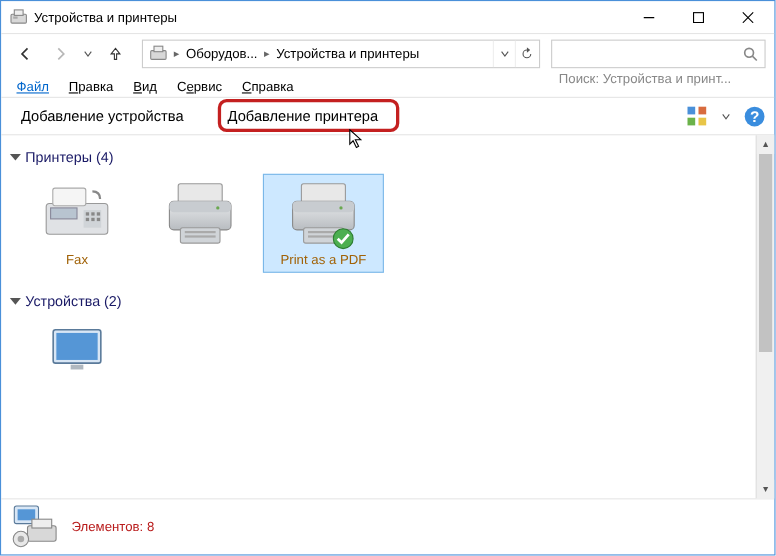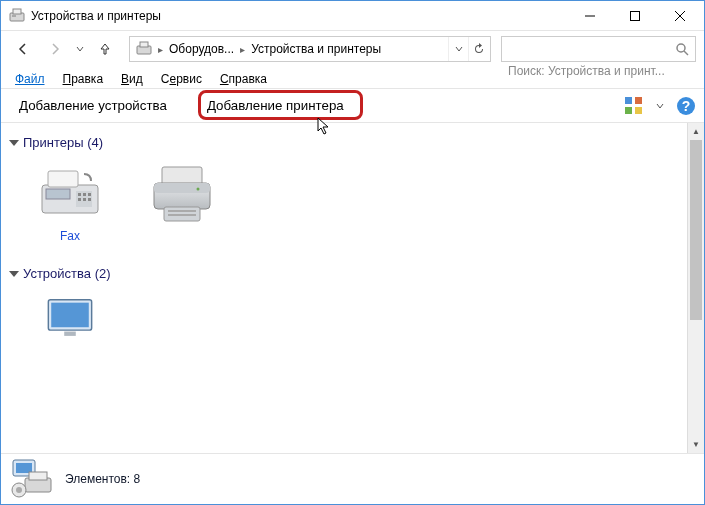--- a/index.html
+++ b/index.html
@@ -51,28 +51,28 @@
 .scroll-thumb { position: absolute; top: 17px; left: 2px; right: 2px; height: 180px; background: #c2c2c2; }
 
 .group-header { font-size: 13px; color: #1a1a66; padding: 6px 0 4px 14px; position: relative; }
 .group-header::before { content: ''; position: absolute; left: 0; top: 11px; width: 0; height: 0; border-left: 5px solid transparent; border-right: 5px solid transparent; border-top: 6px solid #555; }
 .group-count { color: #1a1a66; }
 
 .items { display: flex; flex-wrap: wrap; gap: 2px; padding: 4px 0 12px 6px; }
 .item { width: 110px; display: flex; flex-direction: column; align-items: center; padding: 4px; border: 1px solid transparent; text-align: center; }
 .item.selected { border: 1px solid #7ab7e8; background: #cde8ff; }
 .item-icon { width: 72px; height: 62px; display: flex; align-items: center; justify-content: center; position: relative; }
-.item-label { font-size: 12px; color: #1d4ed8; margin-top: 4px; line-height: 1.2; }
+.item-label { font-size: 12px; color: #a16207; margin-top: 4px; line-height: 1.2; }
 
 .device-partial { width: 72px; height: 52px; overflow: hidden; }
 
 
 .statusbar { height: 50px; border-top: 1px solid #e5e5e5; display: flex; align-items: center; padding: 4px 10px; gap: 12px; font-size: 12px; }
 .status-icon { width: 42px; height: 42px; }
-.status-text { color: #0f172a; }
+.status-text { color: #b91c1c; }
 
 
 svg.printer, svg.fax, svg.monitor, svg.devgroup { width: 100%; height: 100%; }
 
 .check-badge { position: absolute; bottom: -2px; right: 8px; width: 20px; height: 20px; }
 </style>
 </head>
 <body>
 
 <div class="titlebar">
@@ -210,20 +210,32 @@
             </svg>
           </div>
           <div class="item-label">Fax</div>
         </div>
         <div class="item">
           <div class="item-icon">
             <svg class="printer" viewBox="0 0 72 62">
               <use href="#svg-printer"></use>
             </svg>
           </div>
+        </div>
+        <div class="item selected">
+          <div class="item-icon">
+            <svg class="printer" viewBox="0 0 72 62">
+              <use href="#svg-printer"></use>
+            </svg>
+            <span class="check-badge"><svg viewBox="0 0 20 20">
+                <circle cx="10" cy="10" r="9" fill="#4caf50" stroke="#2e7d32"></circle>
+                <path d="M5 10 L8.5 13.5 L15 6" fill="none" stroke="#fff" stroke-width="2.5"></path>
+              </svg></span>
+          </div>
+          <div class="item-label">Print as a PDF</div>
         </div>
       </div>
 
   <div class="group-header">
     <span>Устройства</span>
     <span class="group-count">(2)</span>
   </div>
   <div class="items">
     <div class="item">
       <div class="item-icon device-partial">

